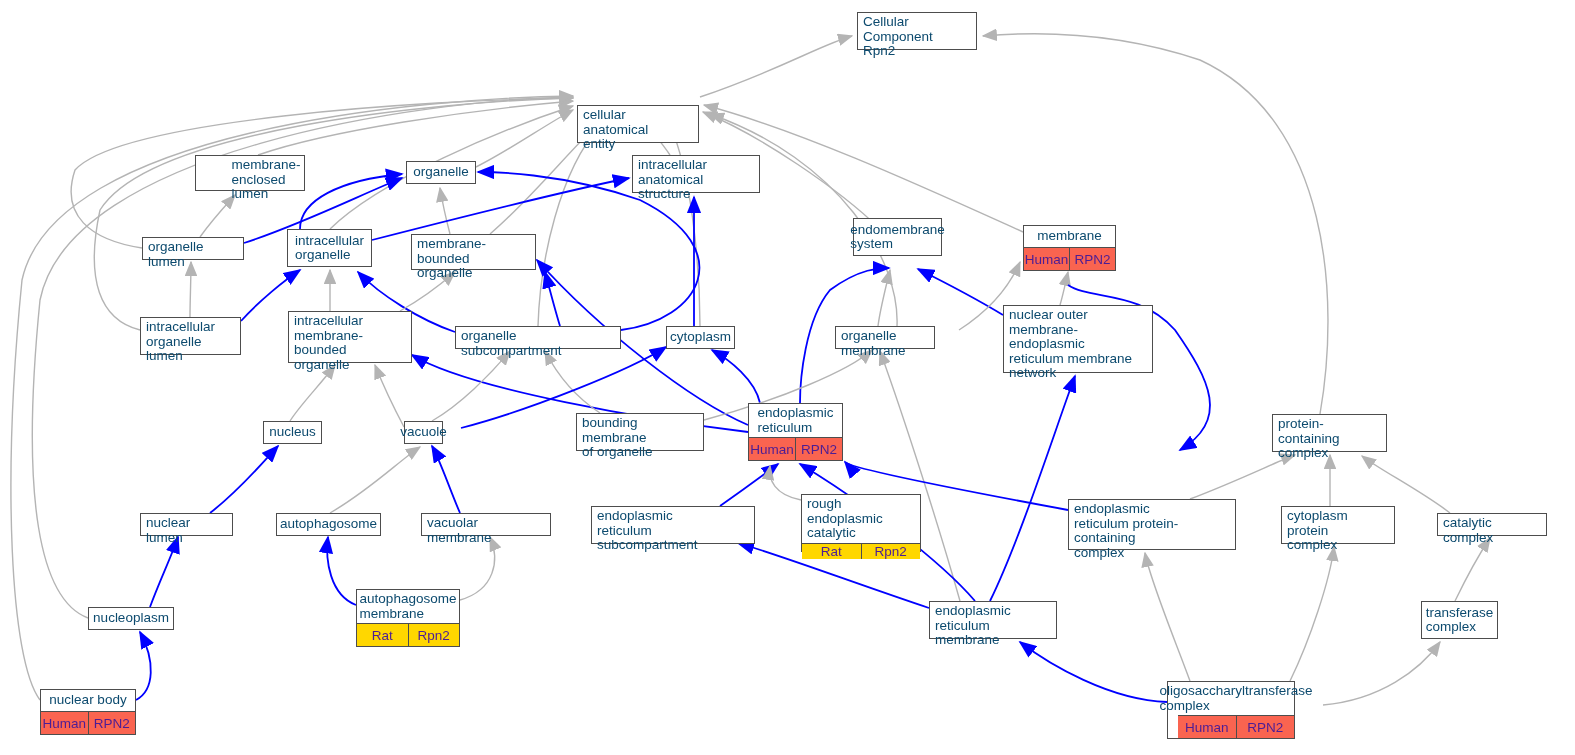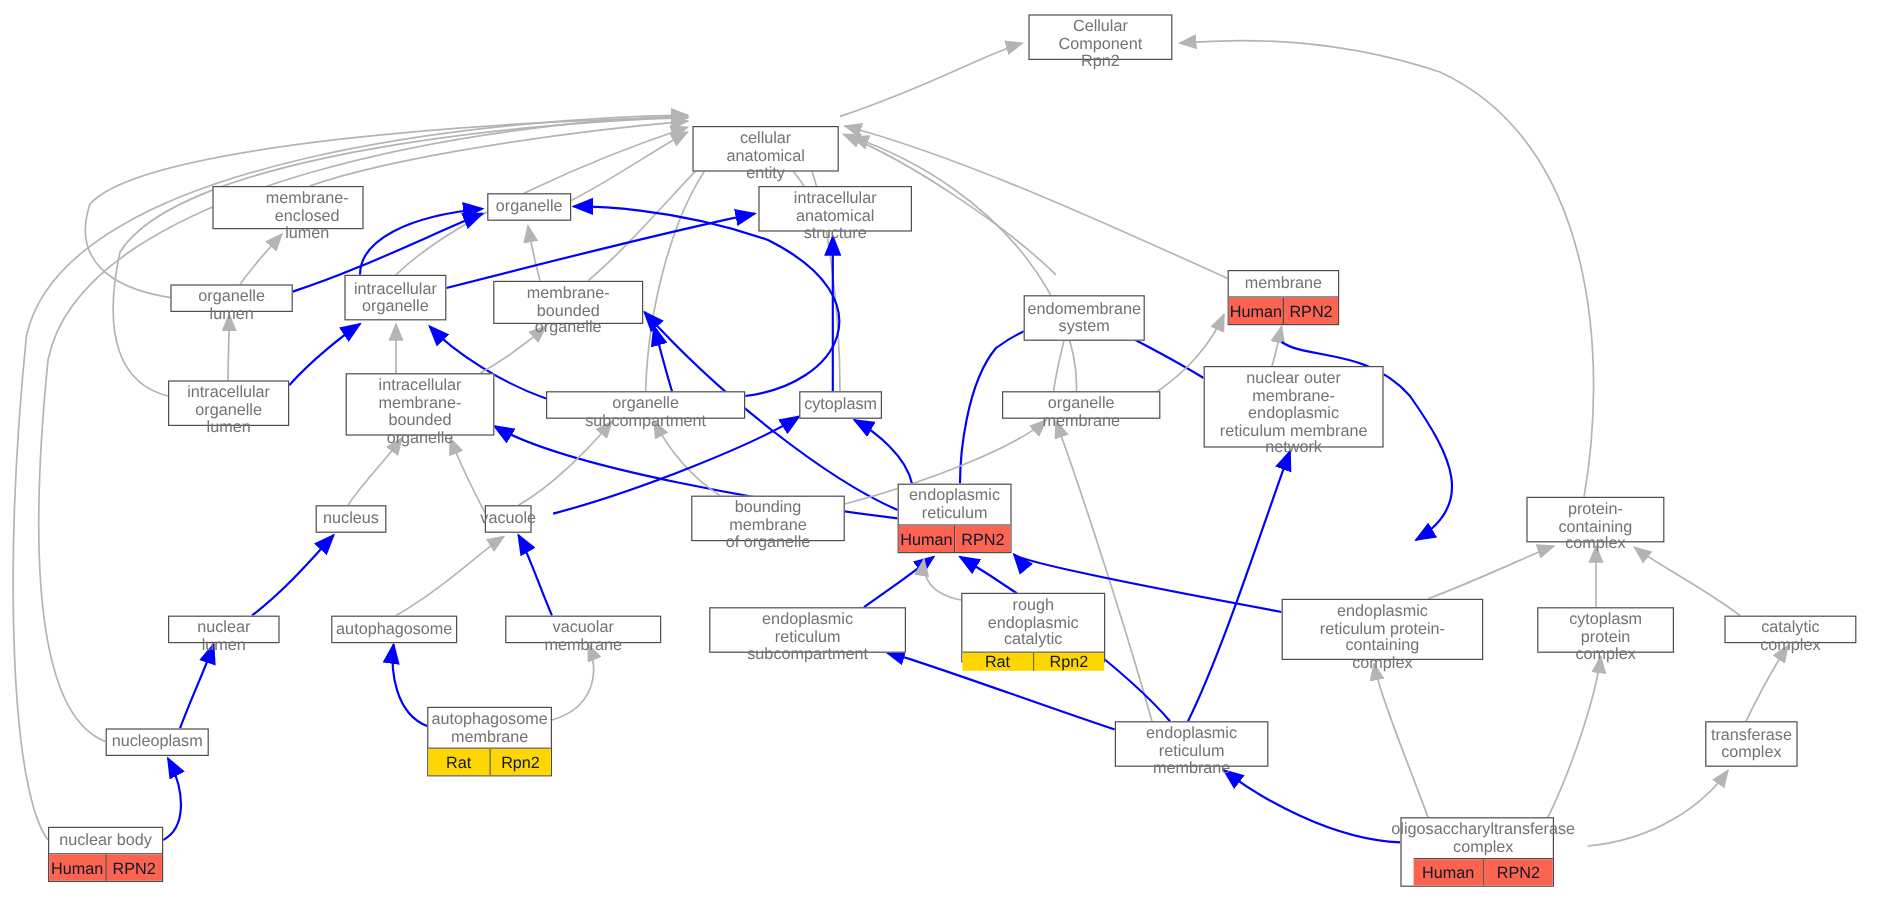--- a/index.html
+++ b/index.html
@@ -3,25 +3,25 @@
 <meta charset="utf-8">
 <style>
   html,body{margin:0;padding:0;background:#ffffff;}
   #stage{position:relative;width:1575px;height:755px;background:#fff;
          font-family:"Liberation Sans",sans-serif;overflow:hidden;}
   svg#edges{position:absolute;left:0;top:0;width:1575px;height:755px;}
   .node{position:absolute;box-sizing:border-box;border:1.5px solid #4d4d4d;
         background:#ffffff;display:flex;flex-direction:column;align-items:stretch;
         justify-content:flex-start;}
   .node .title{flex:1;display:flex;align-items:center;justify-content:center;
-        text-align:center;font-size:13.5px;color:#737373;line-height:14.5px;
+        font-size:13.5px;color:#0c4a6e;line-height:14.5px;
         padding:2px 5px;white-space:pre-line;}
   .annrow{display:flex;border-top:1.5px solid #4d4d4d;height:22px;}
   .annrow .cell{flex:1;display:flex;align-items:center;justify-content:center;
-        font-size:13.5px;color:#0f172a;text-align:center;}
+        font-size:13.5px;color:#4c1d95;text-align:center;}
   .annrow .cell.first{border-right:1.5px solid #4d4d4d;}
   .ann-human{background:#fa6450;}
   .ann-rat{background:#ffd700;}
 </style>
 </head>
 <body>
 
 <div id="stage">
   <svg id="edges" viewBox="0 0 1575 755">
     <defs>
@@ -103,21 +103,21 @@
   </svg>
   <div id="node-layer">
       <div class="node" style="left: 857px; top: 12px; width: 120px; height: 38px;">
         <div class="title">Cellular Component
 Rpn2</div>
       </div>
       <div class="node" style="left: 577px; top: 82px; width: 122px; height: 38px; margin-top: 23px;">
         <div class="title">cellular anatomical
 entity</div>
       </div>
-      <div class="node" style="left: 177px; top: 155px; width: 126px; height: 36px; padding-left: 32px;">
+      <div class="node" style="left: 195px; top: 155px; width: 110px; height: 36px; padding-left: 32px;">
         <div class="title">membrane-enclosed
 lumen</div>
       </div>
       <div class="node" style="left: 406px; top: 161px; width: 70px; height: 23px;">
         <div class="title">organelle</div>
       </div>
       <div class="node" style="left: 632px; top: 155px; width: 128px; height: 38px;">
         <div class="title">intracellular
 anatomical structure</div>
       </div>
@@ -132,40 +132,40 @@
         <div class="title">organelle lumen</div>
       </div>
       <div class="node" style="left: 287px; top: 229px; width: 85px; height: 38px;">
         <div class="title">intracellular
 organelle</div>
       </div>
       <div class="node" style="left: 411px; top: 234px; width: 125px; height: 36px;">
         <div class="title">membrane-bounded
 organelle</div>
       </div>
-      <div class="node" style="left: 853px; top: 246px; width: 101px; height: 38px;">
+      <div class="node" style="left: 853px; top: 218px; width: 89px; height: 38px;">
         <div class="title">endomembrane
 system</div>
       </div>
       <div class="node" style="left: 140px; top: 317px; width: 101px; height: 38px;">
         <div class="title">intracellular
 organelle lumen</div>
       </div>
       <div class="node" style="left: 288px; top: 311px; width: 124px; height: 52px;">
         <div class="title">intracellular
 membrane-bounded
 organelle</div>
       </div>
       <div class="node" style="left: 455px; top: 326px; width: 166px; height: 23px;">
         <div class="title">organelle subcompartment</div>
       </div>
       <div class="node" style="left: 666px; top: 326px; width: 69px; height: 23px;">
         <div class="title">cytoplasm</div>
       </div>
-      <div class="node" style="left: 835px; top: 326px; width: 132px; height: 23px;">
+      <div class="node" style="left: 835px; top: 326px; width: 100px; height: 23px;">
         <div class="title">organelle membrane</div>
       </div>
       <div class="node" style="left: 1003px; top: 305px; width: 150px; height: 68px;">
         <div class="title">nuclear outer
 membrane-endoplasmic
 reticulum membrane
 network</div>
       </div>
       <div class="node" style="left: 263px; top: 421px; width: 59px; height: 23px;">
         <div class="title">nucleus</div>

